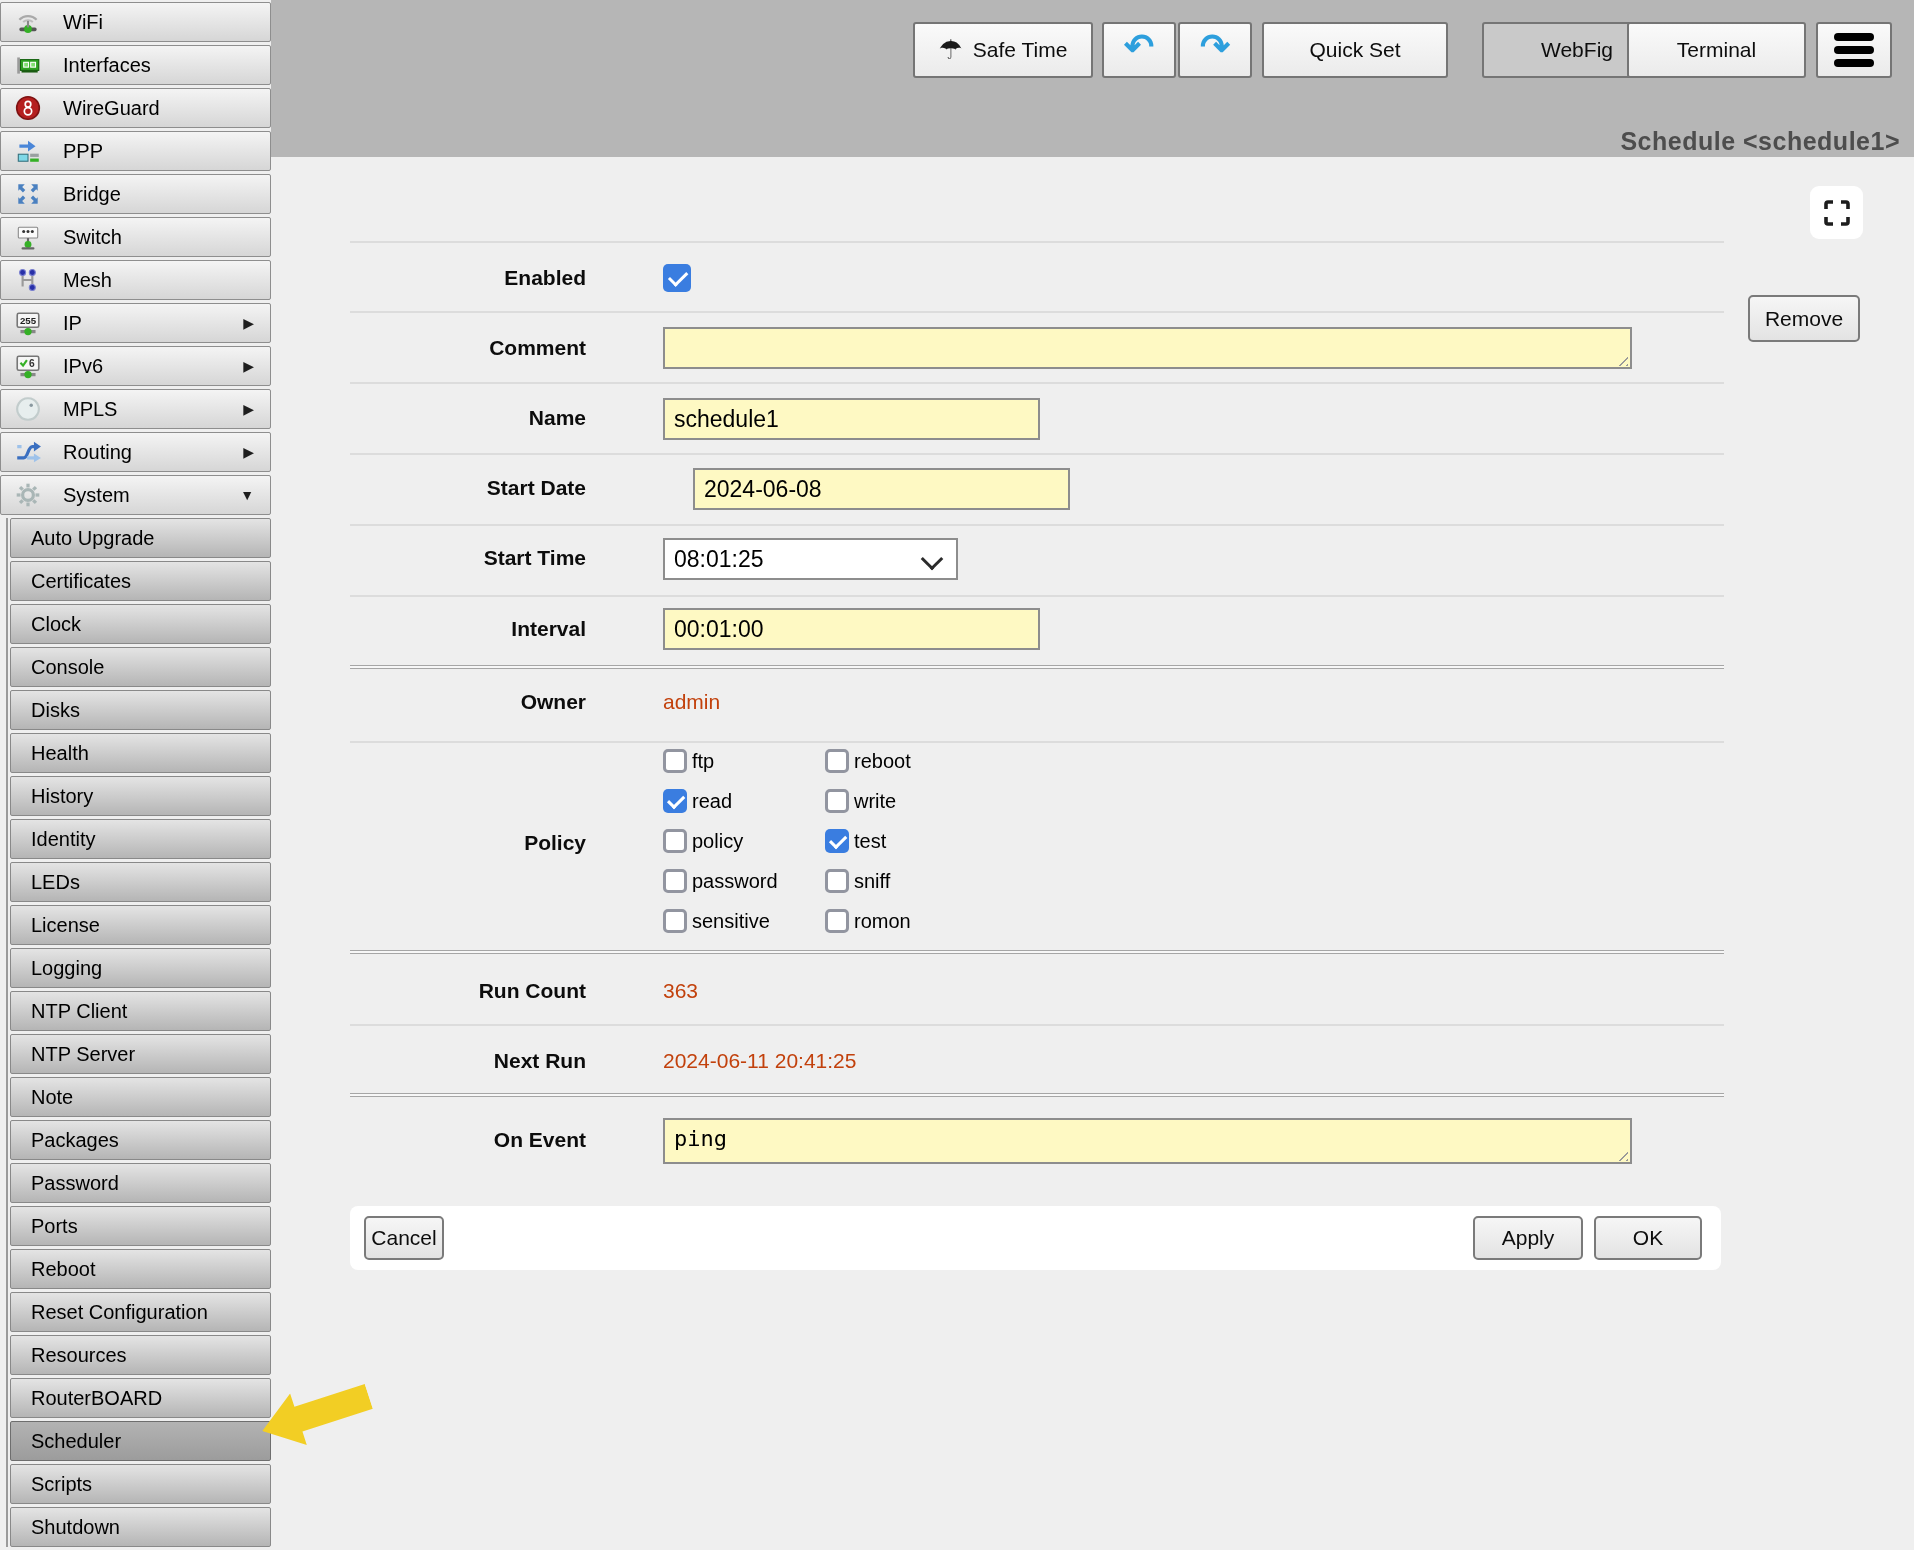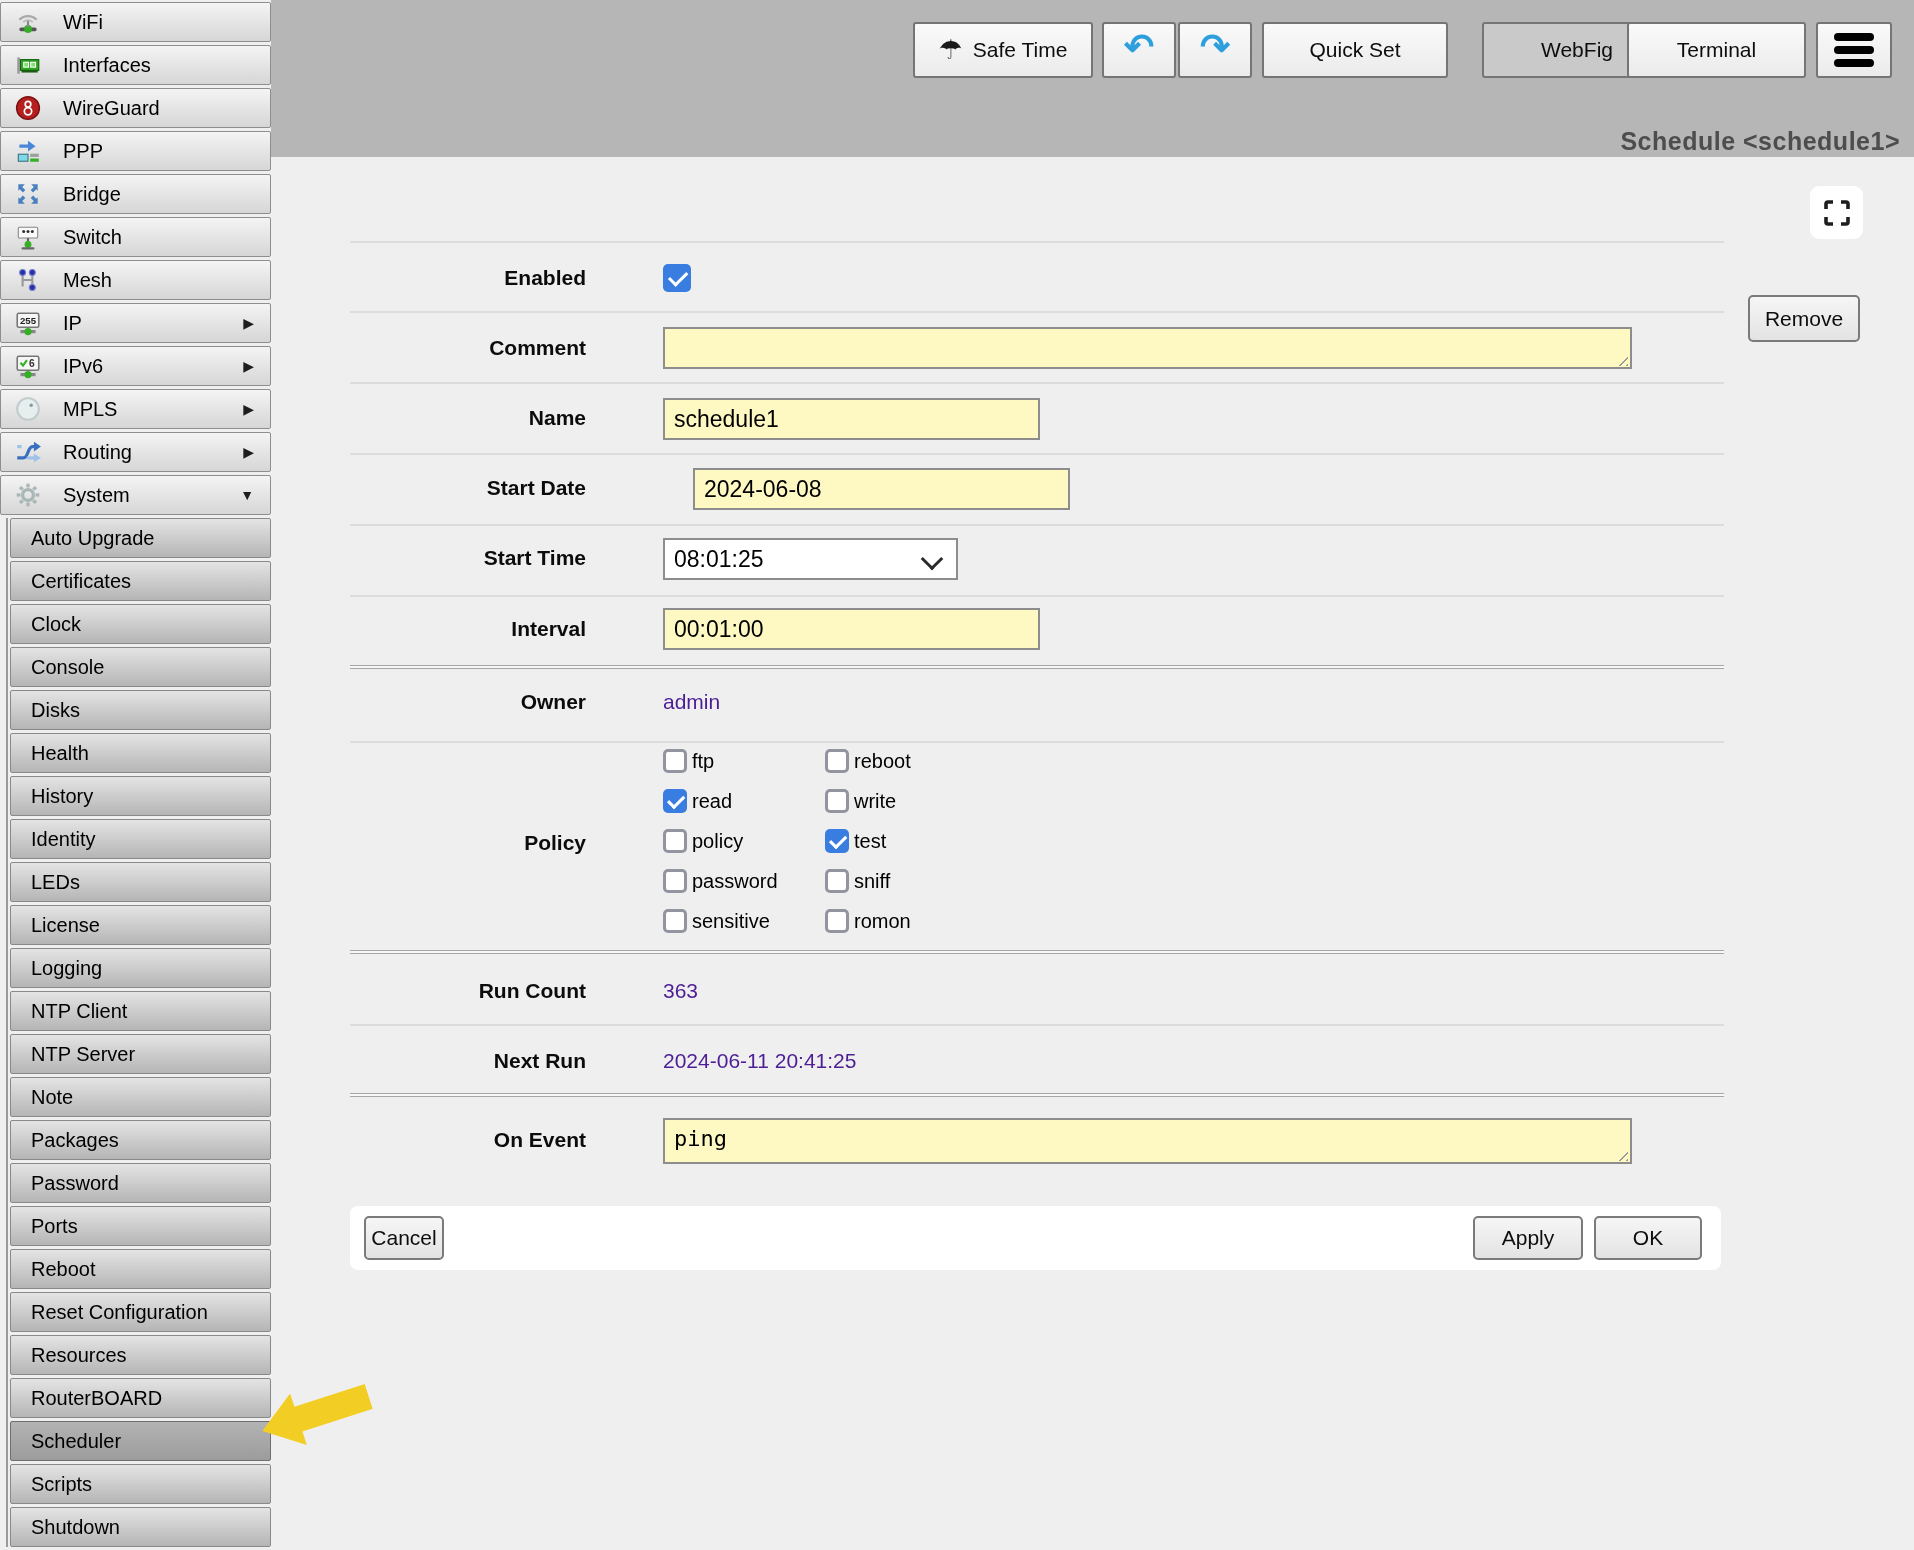--- a/index.html
+++ b/index.html
@@ -46,21 +46,21 @@
   }
   .sub-item.selected { background:linear-gradient(#b3b3b3,#9c9c9c); border-color:#6e6e6e; }
 
   
   .sep        { position:absolute; left:350px; width:1374px; height:2px; background:#dcdcdc; }
   .sep-groove { position:absolute; left:350px; width:1374px; height:4px; box-sizing:border-box;
                 border-top:1px solid #a6a6a6; border-bottom:1px solid #a6a6a6; background:#f7f7f7; }
 
   .flabel { position:absolute; left:350px; width:236px; text-align:right;
             font-weight:bold; font-size:21px; color:#0c0c0c; }
-  .fvalue { position:absolute; left:663px; font-size:21px; color:#4c1d95; }
+  .fvalue { position:absolute; left:663px; font-size:21px; color:#c2410c; }
 
   .tinput {
     position:absolute; box-sizing:border-box; height:42px;
     border:2px solid #8d8d8d; background:#fef9c3; padding:0 9px;
     font-size:23px; color:#000; font-family:"Liberation Sans", sans-serif;
   }
   textarea.tinput { resize:none; padding-top:6px; }
   .mono { font-family:"DejaVu Sans Mono", monospace; font-size:22px; }
   .grip { position:absolute; width:13px; height:13px; pointer-events:none;
           background:repeating-linear-gradient(-45deg,#9a9a9a 0 1.5px,transparent 1.5px 5.5px);

